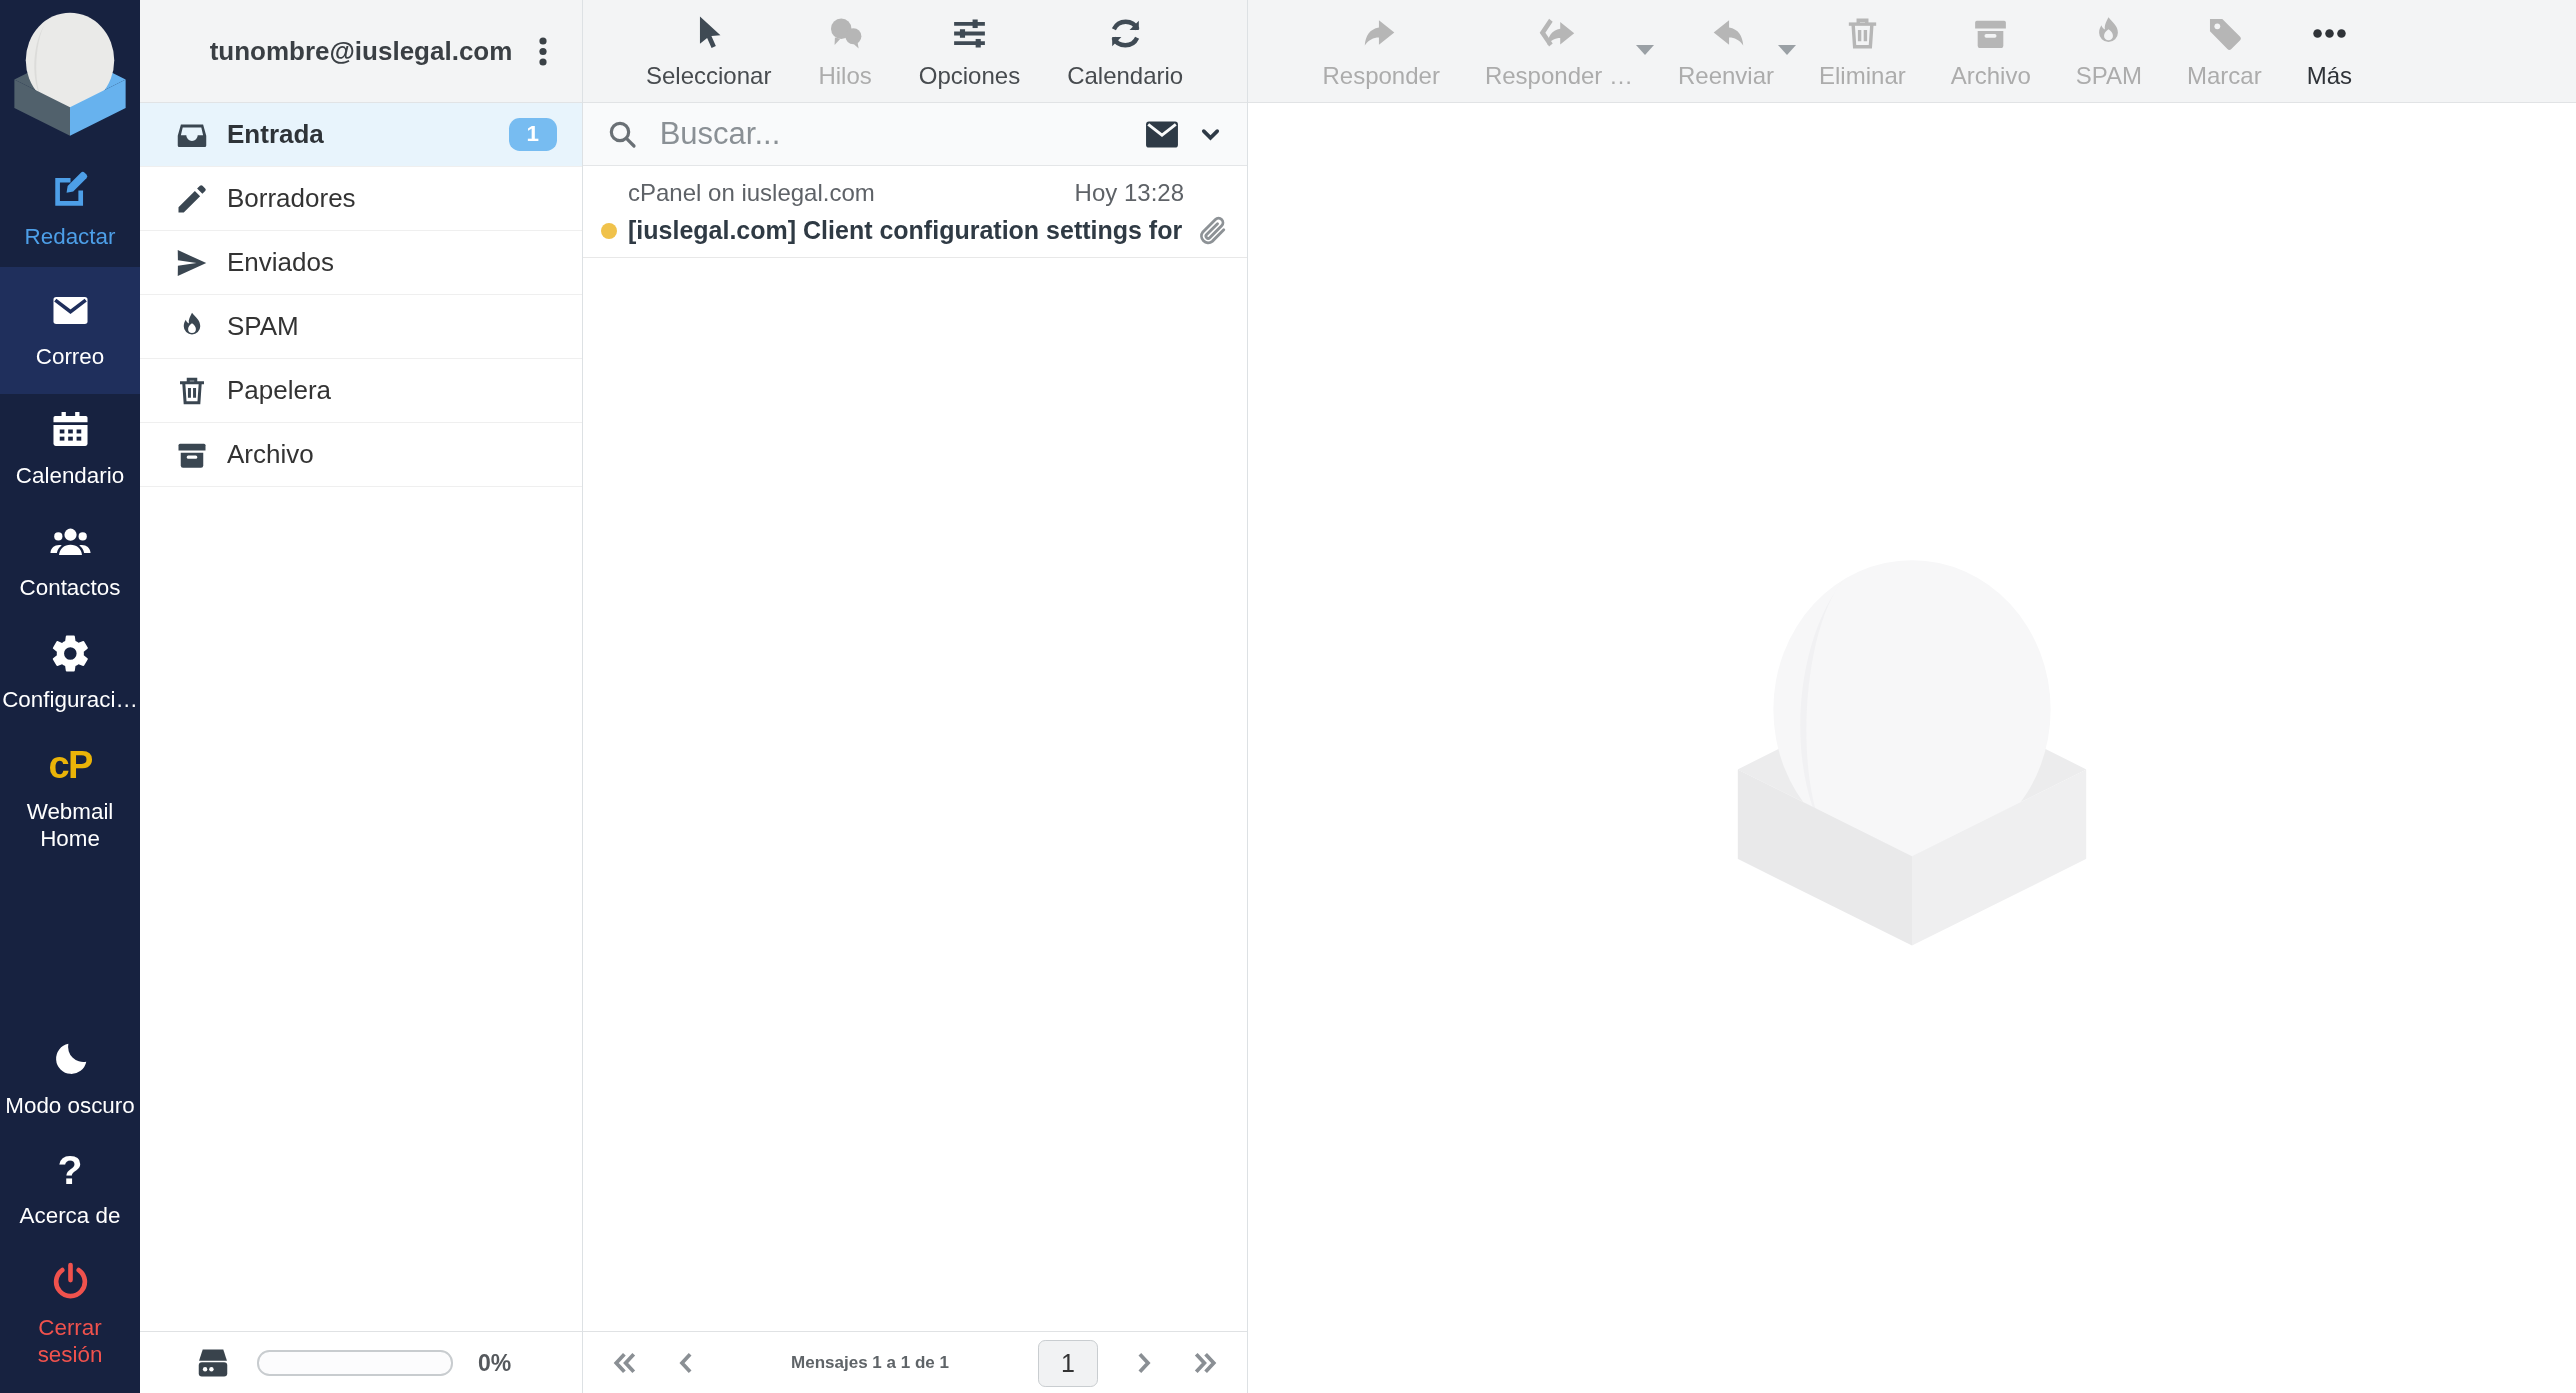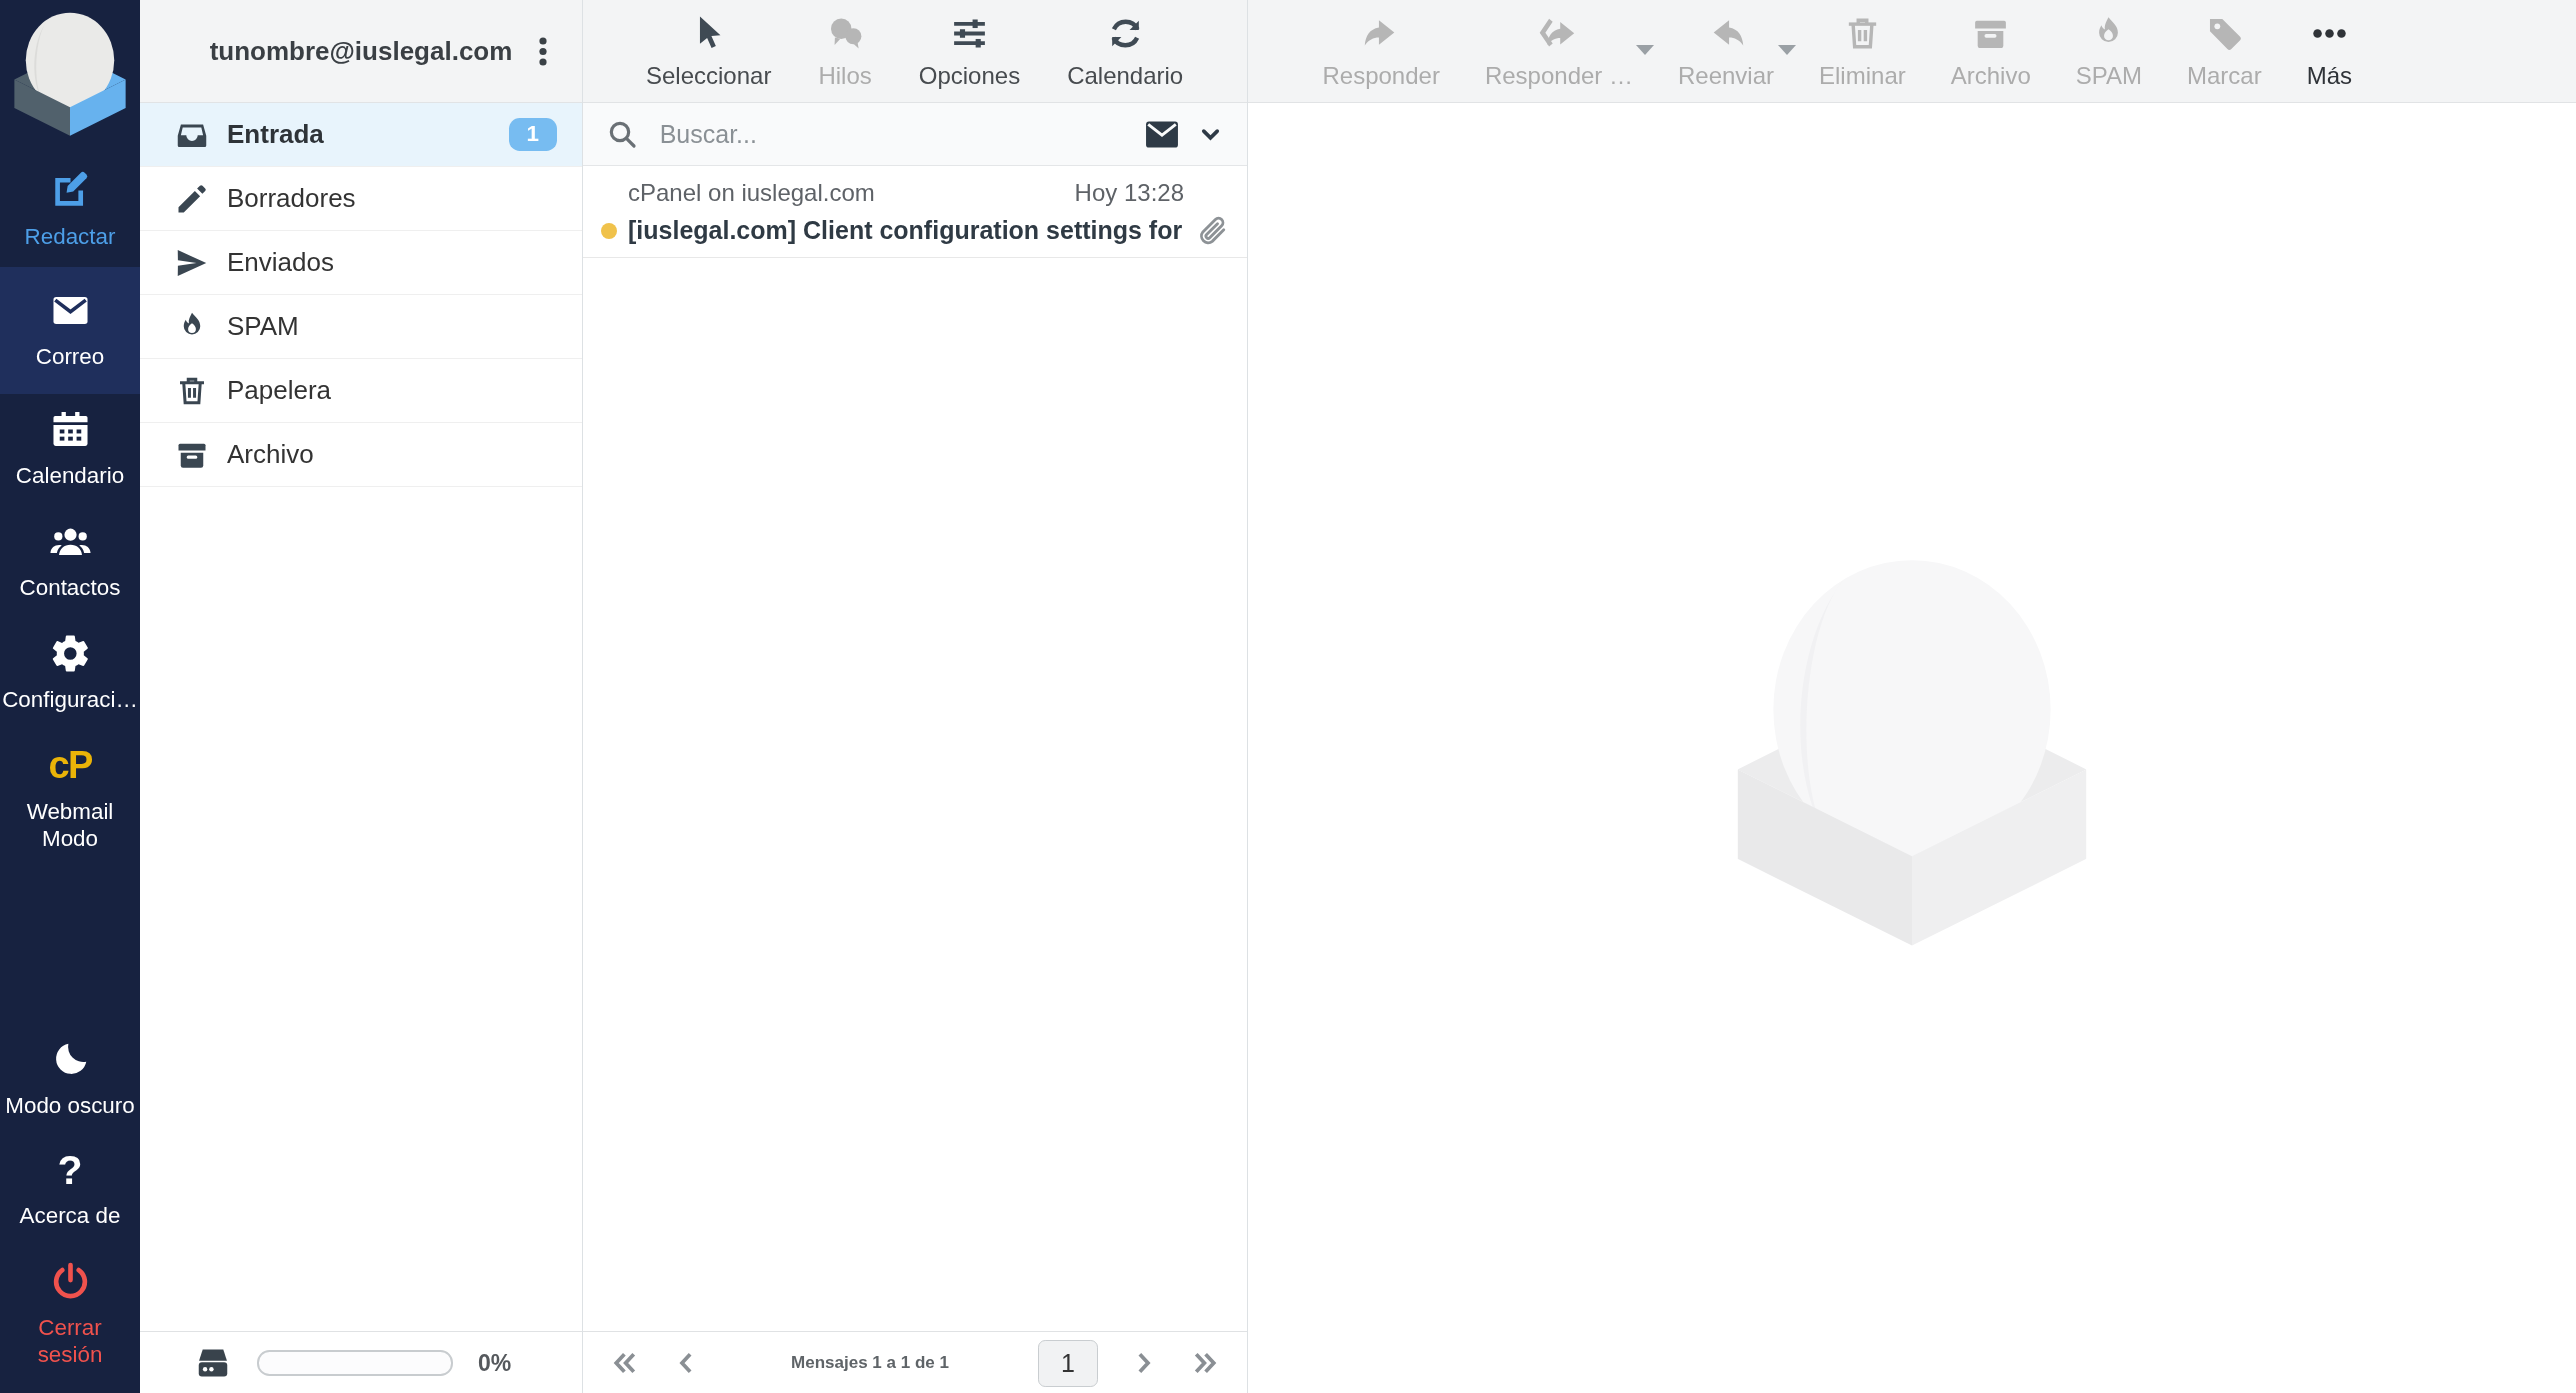--- a/index.html
+++ b/index.html
@@ -40,21 +40,21 @@
   .list-panel{width:665px;min-width:665px;display:flex;flex-direction:column;background:#fff;border-right:0.9px solid #DDE1E4;box-sizing:border-box;}
   .toolbar{height:103px;min-height:103px;background:#F3F4F5;border-bottom:0.9px solid #E1E3E5;display:flex;align-items:center;box-sizing:border-box;}
   .list-toolbar{padding-left:63px;gap:47px;}
   .tbtn{display:flex;flex-direction:column;align-items:center;gap:8px;font-size:24px;color:#474B4F;cursor:pointer;position:relative;}
   .tbtn svg{width:41px;height:41px;color:#3F4A54;}
   .tbtn.disabled{color:#ACACAC;}
   .tbtn.disabled svg{color:#B6B6B6;}
   .tbtn .caret{position:absolute;right:-21.5px;top:32px;width:0;height:0;border:9px solid transparent;border-top:10.7px solid #9AA0A5;}
   .search-row{height:63px;min-height:63px;background:#F9FAFB;border-bottom:0.9px solid #E4E6E8;display:flex;align-items:center;padding:0 23px;gap:19.7px;box-sizing:border-box;}
   .search-row .mag{width:32px;height:32px;color:#6A7075;flex:none;}
-  .search-input{flex:1;border:none;outline:none;background:transparent;font-size:25px;color:#0f766e;font-family:inherit;}
+  .search-input{flex:1;border:none;outline:none;background:transparent;font-size:31px;color:#0f766e;font-family:inherit;}
   .search-input::placeholder{color:#8A9095;}
   .scope-btn{display:flex;align-items:center;gap:16px;cursor:pointer;}
   .scope-btn .env{width:38px;height:29px;color:#2E3A46;}
   .scope-btn .dn{width:27px;height:27px;color:#2E3A46;}
   .messages{flex:1;overflow:hidden;}
   .msg-row{height:92px;border-bottom:0.9px solid #E8E8E8;position:relative;cursor:pointer;box-sizing:border-box;}
   .msg-line1{display:flex;align-items:center;padding:12.5px 63px 0 45px;}
   .msg-sender{font-size:24px;color:#5E6267;flex:1;white-space:nowrap;overflow:hidden;}
   .msg-date{font-size:24px;color:#5E6267;}
   .msg-line2{display:flex;align-items:center;padding:7.2px 18px 0 45px;gap:12.5px;}
@@ -137,21 +137,21 @@
 
     <div class="side-item">
       <svg viewBox="0 0 24 24" fill="currentColor">
           <path fill-rule="evenodd" d="M19.4 13c.04-.33.06-.66.06-1s-.02-.67-.06-1l2.1-1.65a.5.5 0 0 0 .12-.64l-2-3.46a.5.5 0 0 0-.61-.22l-2.49 1a7.3 7.3 0 0 0-1.73-1l-.38-2.65A.5.5 0 0 0 13.9 2h-4a.5.5 0 0 0-.5.42l-.38 2.65c-.63.26-1.2.6-1.73 1l-2.49-1a.5.5 0 0 0-.61.22l-2 3.46a.5.5 0 0 0 .12.64L4.4 11c-.04.33-.06.66-.06 1s.02.67.06 1l-2.1 1.65a.5.5 0 0 0-.12.64l2 3.46c.14.24.42.34.61.22l2.49-1c.53.4 1.1.74 1.73 1l.38 2.65a.5.5 0 0 0 .5.42h4a.5.5 0 0 0 .5-.42l.38-2.65c.63-.26 1.2-.6 1.73-1l2.49 1c.2.12.47.02.61-.22l2-3.46a.5.5 0 0 0-.12-.64zM11.9 15.5a3.5 3.5 0 1 1 0-7 3.5 3.5 0 0 1 0 7z"></path>
         </svg>
       <span class="lbl">Configuraci…</span>
     </div>
 
     <div class="side-item">
       <span class="cp-mark">cP</span>
-      <span class="lbl" style="width:107px">Webmail Modo</span>
+      <span class="lbl" style="width:107px">Webmail Home</span>
     </div>
 
     <div class="side-spacer"></div>
 
     <div class="side-item">
       <svg viewBox="0 0 24 24" fill="currentColor">
           <path d="M20.8 13.2A8.5 8.5 0 0 1 10.8 3.2 8.5 8.5 0 1 0 20.8 13.2z"></path>
         </svg>
       <span class="lbl">Modo oscuro</span>
     </div>

